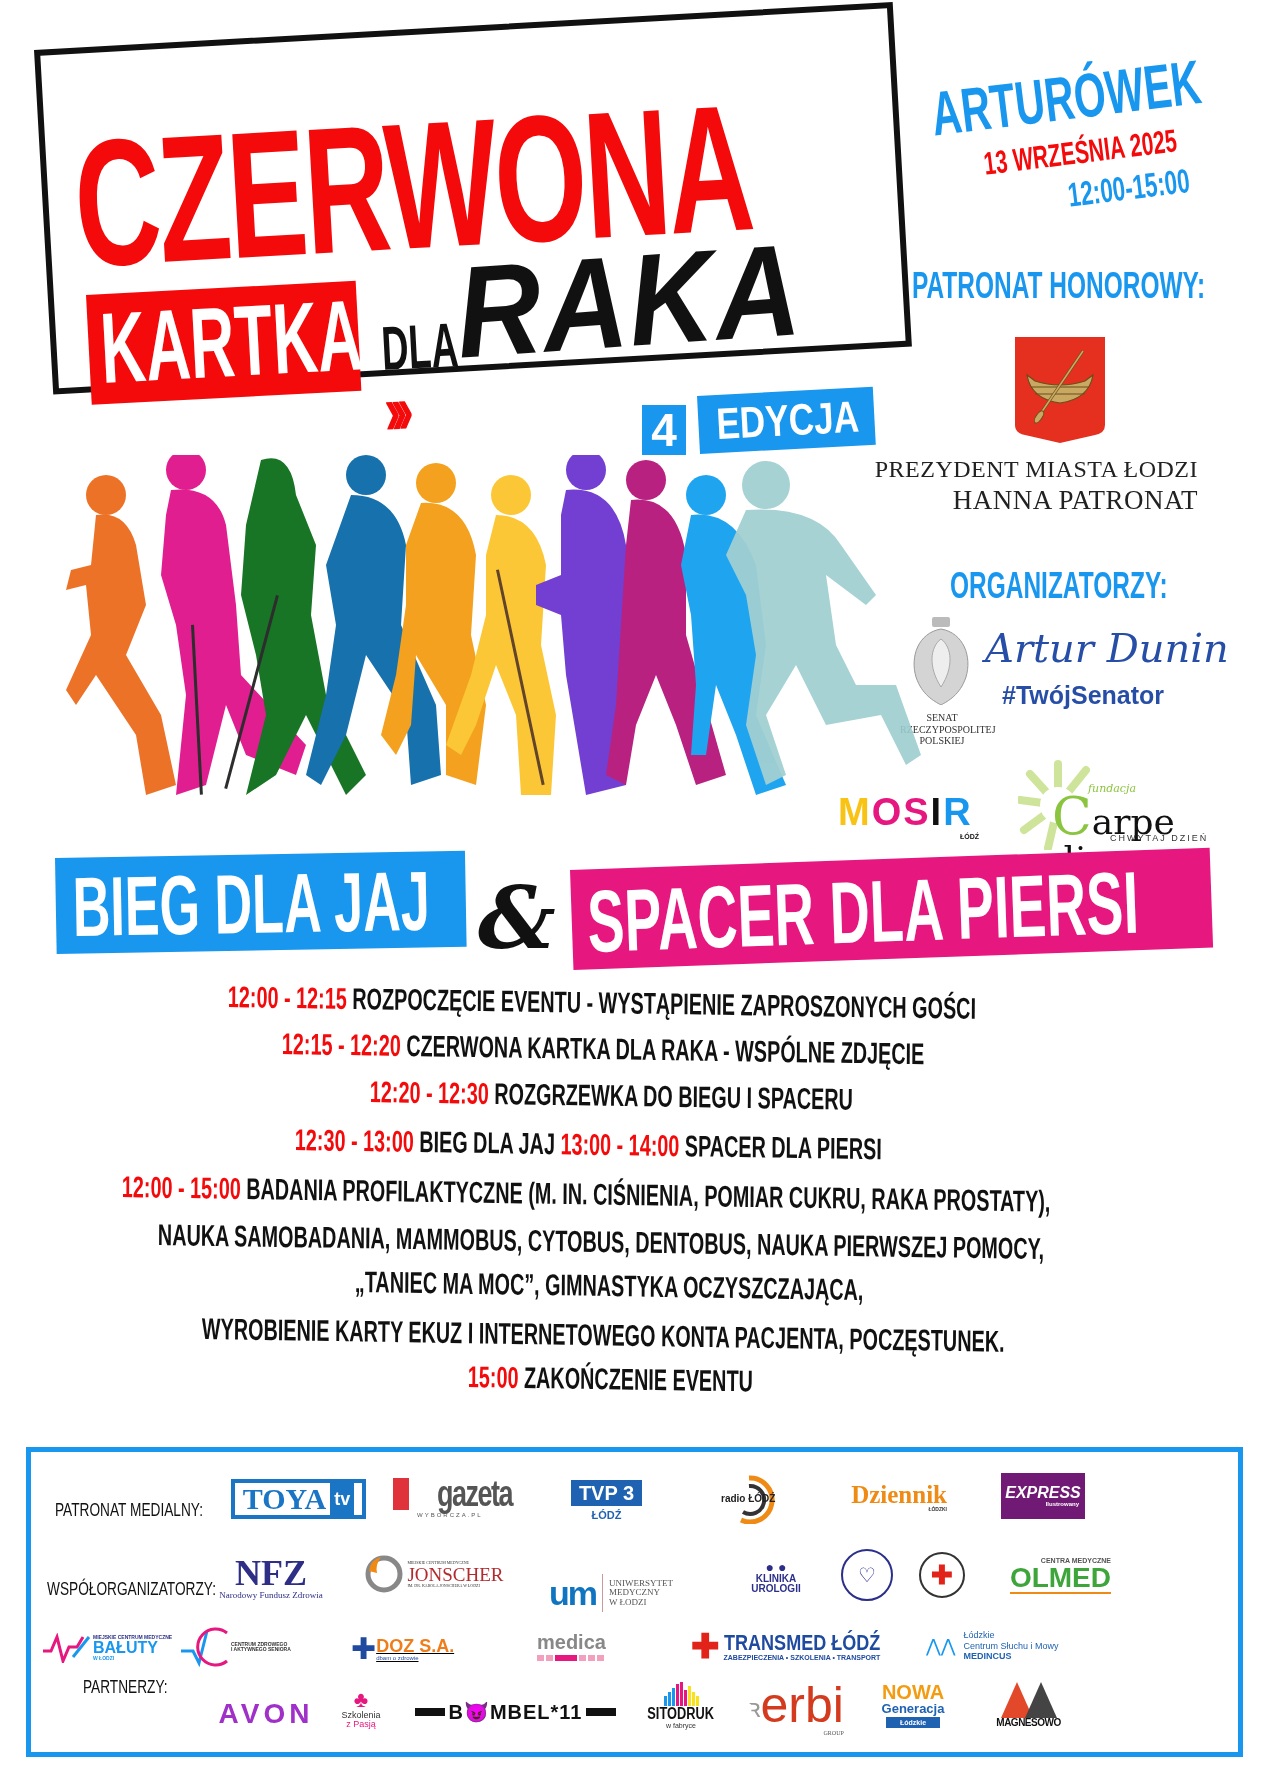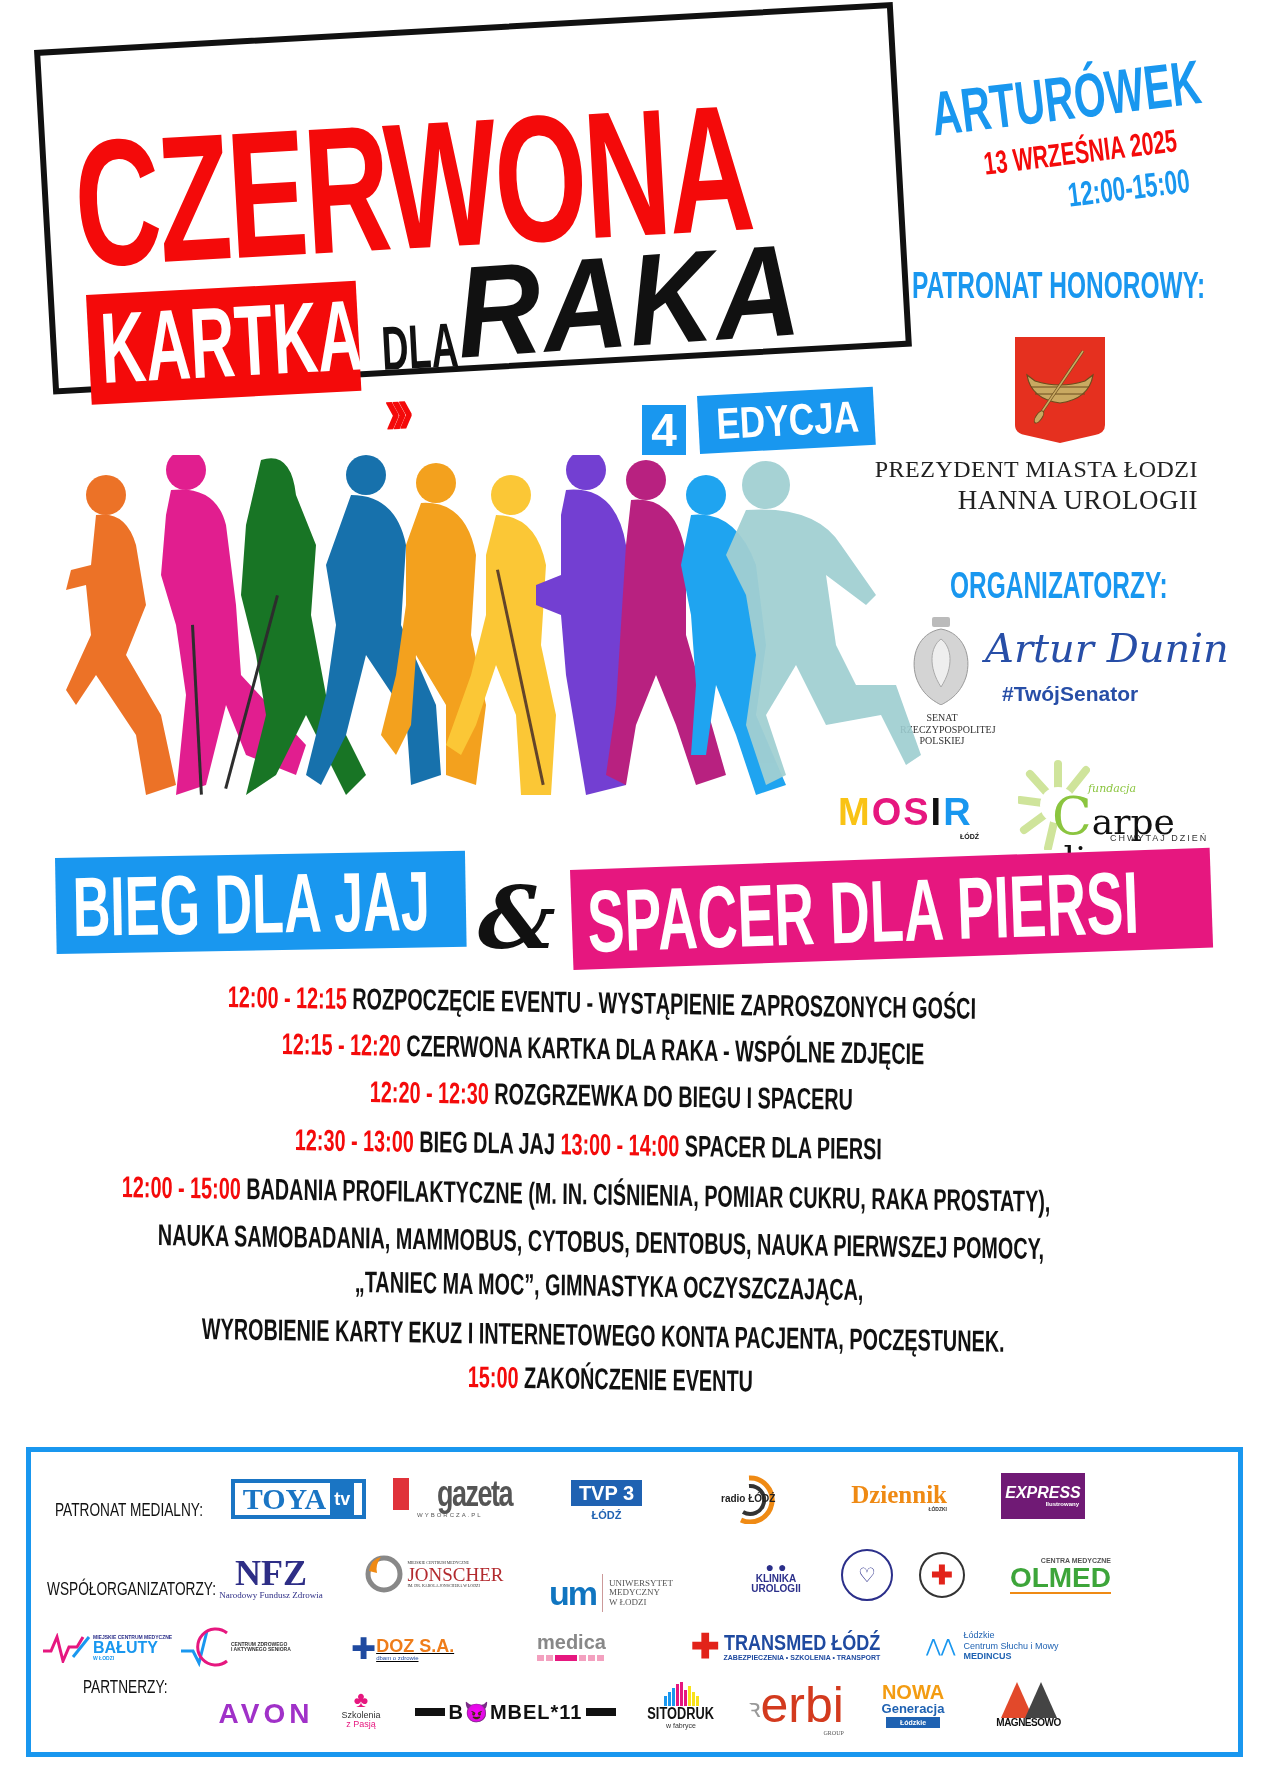--- a/index.html
+++ b/index.html
@@ -80,21 +80,21 @@
   .senat-caption {
     position: absolute; left: 900px; top: 712px; width: 84px; text-align: center;
     font-family: "Liberation Serif", serif; font-size: 10px; line-height: 1.15; color: #333;
   }
   .senator-sign {
     position: absolute; left: 985px; top: 628px; color: #274ea7;
     font-family: "DejaVu Serif", serif; font-style: italic; font-size: 40px; line-height: 1;
   }
   .senator-tag {
     position: absolute; left: 1002px; top: 683px; color: #274ea7;
-    font-size: 21px; font-weight: bold; line-height: 1;
+    font-size: 25px; font-weight: bold; line-height: 1;
   }
 
   .mosir { position: absolute; left: 838px; top: 792px; height: 40px; display: flex; gap: 2px; align-items: center; }
   .mosir .ch { font-size: 38px; font-weight: bold; line-height: 1; }
   .mosir-sub { position: absolute; left: 960px; top: 833px; font-size: 7px; font-weight: bold; color: #111; }
   .carpe-sun { position: absolute; left: 1018px; top: 760px; width: 80px; height: 90px; }
   .carpe-text {
     position: absolute; left: 1052px; top: 790px; font-family: "DejaVu Serif", serif;
     font-size: 36px; color: #111; line-height: 1;
   }
@@ -169,21 +169,21 @@
   <path d="M0 0 H90 V88 Q90 96 80 98 L45 106 L10 98 Q0 96 0 88 Z" fill="#e5301f"></path>
   <path d="M12 38 Q16 62 45 66 Q74 62 78 38 L70 44 Q45 52 20 44 Z" fill="#c9a961" stroke="#6b4d1e" stroke-width="1.2"></path>
   <line x1="16" y1="50" x2="74" y2="50" stroke="#6b4d1e" stroke-width="1"></line>
   <line x1="20" y1="57" x2="70" y2="57" stroke="#6b4d1e" stroke-width="1"></line>
   <line x1="22" y1="82" x2="68" y2="14" stroke="#6b4d1e" stroke-width="3"></line>
   <line x1="22" y1="82" x2="68" y2="14" stroke="#c9a961" stroke-width="1.6"></line>
   <ellipse cx="24" cy="80" rx="7" ry="3" transform="rotate(-55 24 80)" fill="#c9a961" stroke="#6b4d1e"></ellipse>
 </svg>
 <div class="prezydent">
   <div class="l1">PREZYDENT MIASTA ŁODZI</div>
-  <div class="l2">HANNA UROLOGII</div>
+  <div class="l2">HANNA PATRONAT</div>
 </div>
 
 <div class="section-heading" style="left:950px; top:568px;">ORGANIZATORZY:</div>
 
 <svg class="senat-eagle" viewBox="0 0 66 88">
   <rect x="24" y="0" width="18" height="10" rx="2" fill="#bbb"></rect>
   <path d="M33 12 C10 16 2 40 8 60 C14 78 26 84 33 88 C40 84 52 78 58 60 C64 40 56 16 33 12 Z" fill="#d4d4d4" stroke="#999"></path>
   <path d="M33 22 C22 30 20 50 33 70 C46 50 44 30 33 22 Z" fill="#eee" stroke="#aaa"></path>
 </svg>
 <div class="senat-caption">

